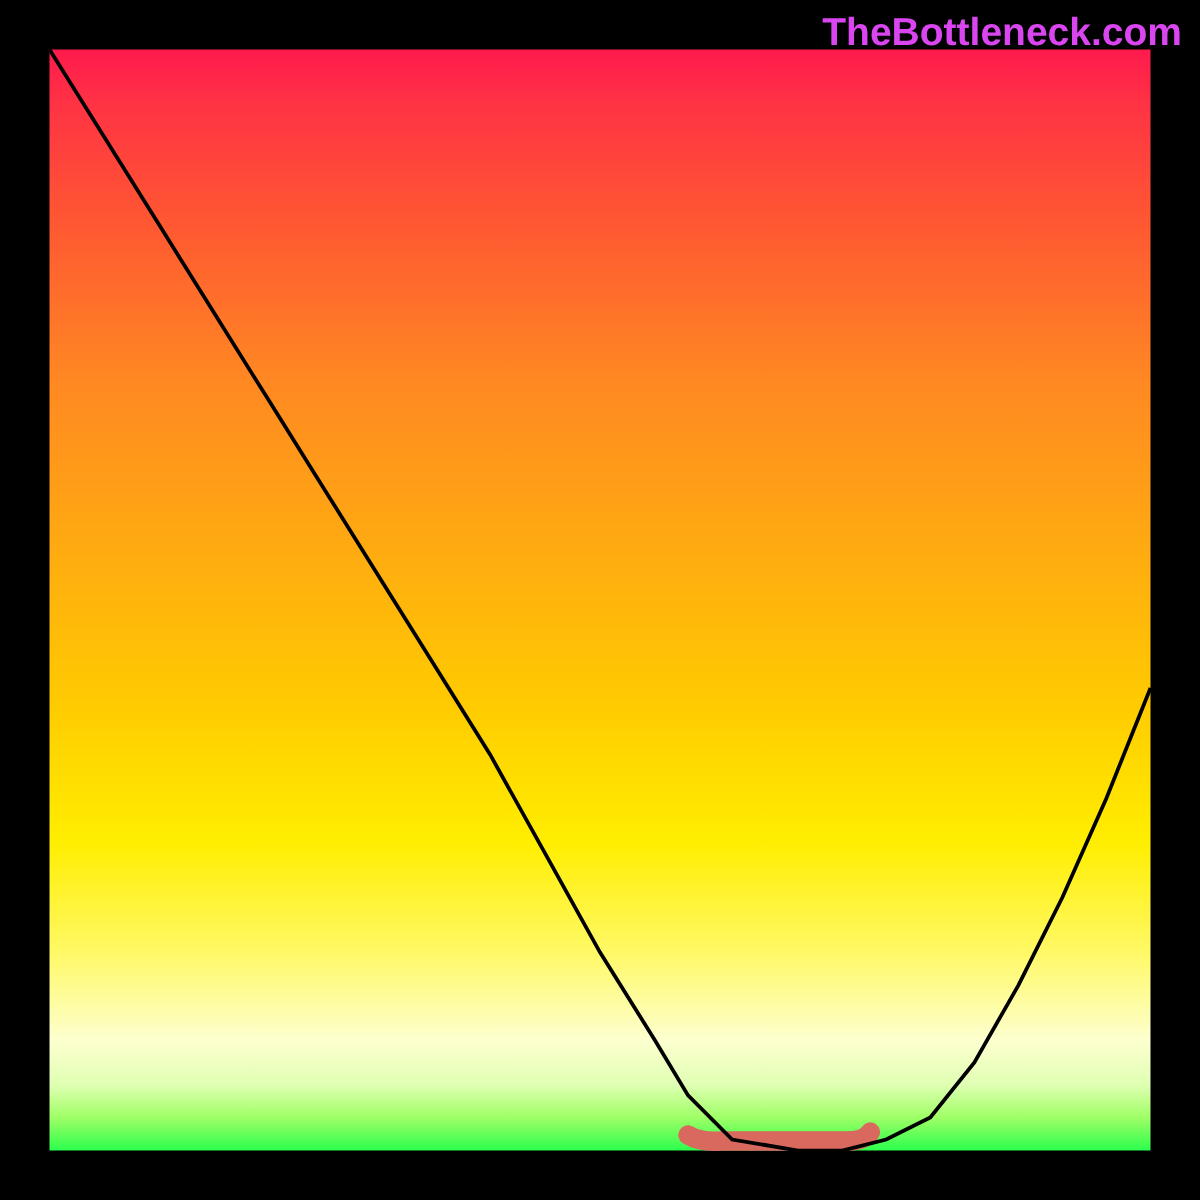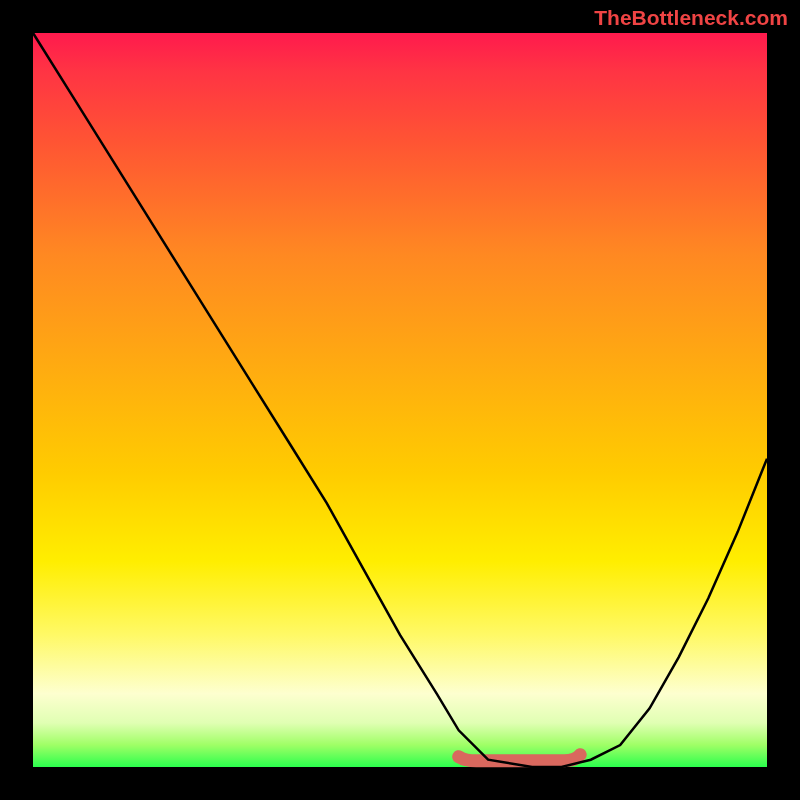--- a/index.html
+++ b/index.html
@@ -8,22 +8,22 @@
     height: 800px;
     background: #000;
     position: relative;
     font-family: Arial, sans-serif;
     overflow: hidden;
   }
   .watermark {
     position: absolute;
     top: 6px;
     right: 12px;
-    color: #ef4444;
-    font-size: 21px;
+    color: #d946ef;
+    font-size: 26px;
     font-weight: bold;
     z-index: 10;
   }
   .plot-area {
     position: absolute;
     left: 33px;
     top: 33px;
     width: 734px;
     height: 734px;
     background: linear-gradient(to bottom,

